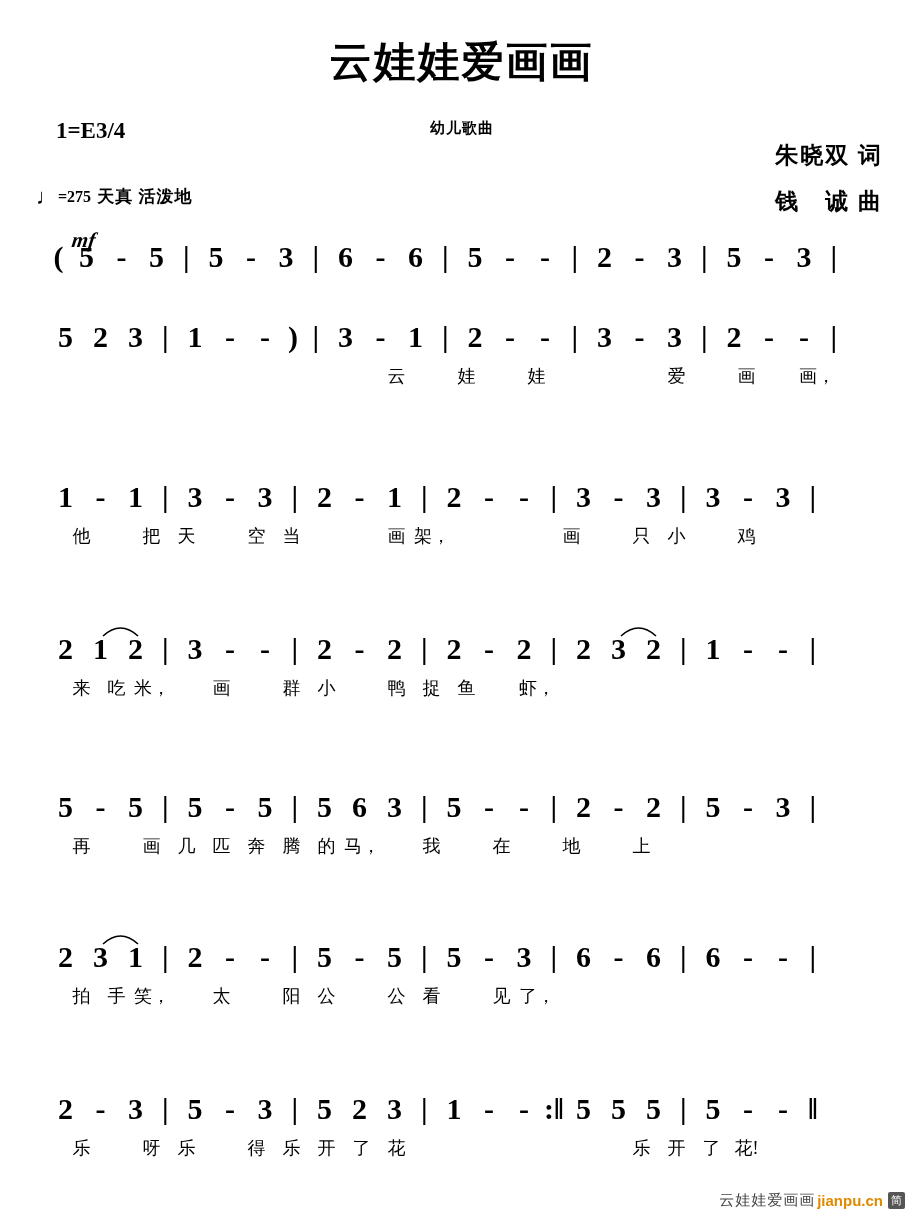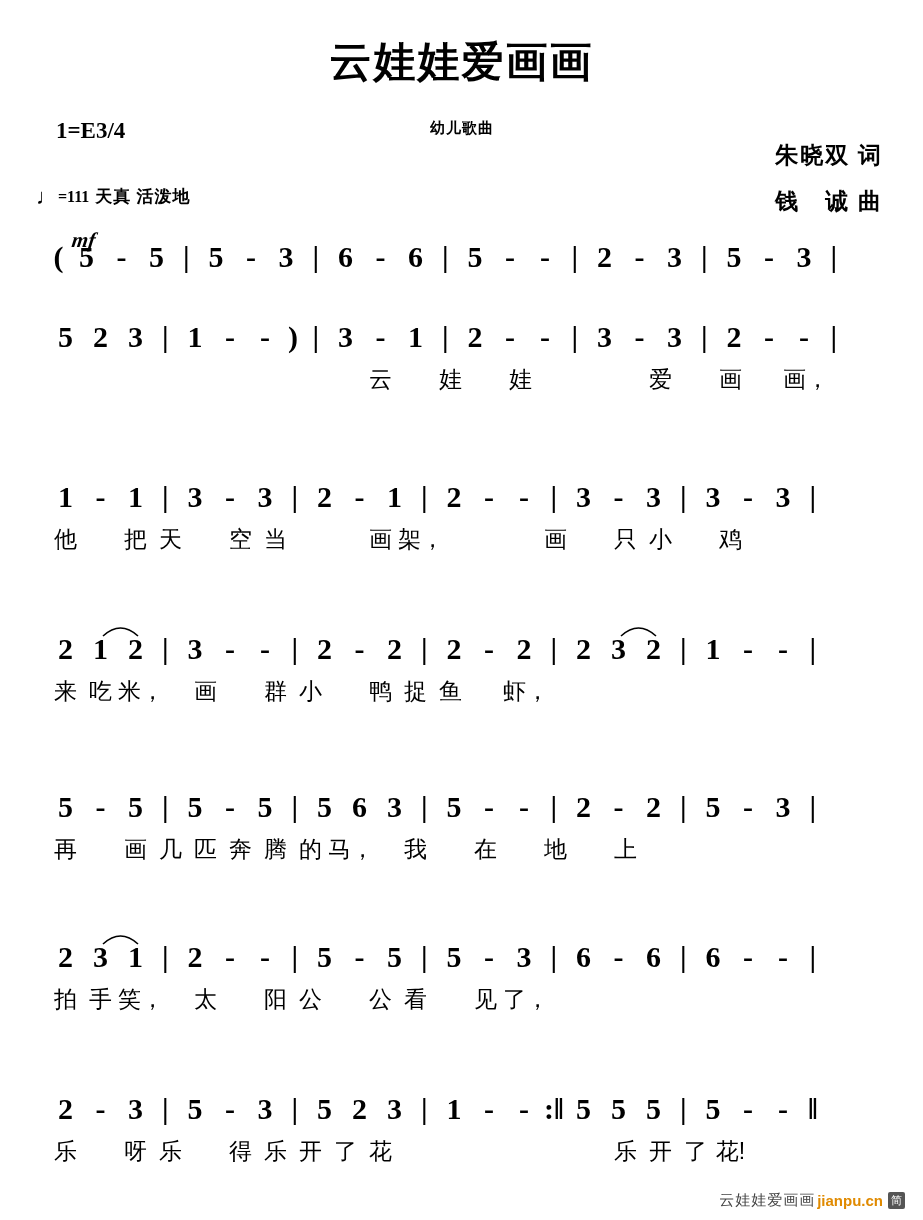--- a/index.html
+++ b/index.html
@@ -117,25 +117,25 @@
     font-size: 30px;
     white-space: nowrap;
   }
   .notes .tok {
     display: inline-block;
     text-align: center;
     position: relative;
   }
   .lyrics {
     position: absolute;
-    left: 48px;
+    left: 64px;
     width: 840px;
     height: 34px;
-    font-family: Liberation Sans, sans-serif;
-    font-size: 23px;
+    font-family: Liberation Serif, serif;
+    font-size: 18px;
     white-space: nowrap;
   }
   .lyrics .tok {
     display: inline-block;
     text-align: center;
   }
 
   
   .slur {
     position: absolute;
@@ -180,21 +180,21 @@
 <div class="sheet">
 
   <div class="title">云娃娃爱画画</div>
 
   <div class="key-sig">1=E3/4</div>
   <div class="genre">幼儿歌曲</div>
   <div class="credit-lyric">朱晓双 词</div>
   <div class="credit-music">钱　诚 曲</div>
 
   <div class="tempo">
-    <span class="note-glyph">♩</span><span>=111</span><span class="mood">天真  活泼地</span>
+    <span class="note-glyph">♩</span><span>=275</span><span class="mood">天真  活泼地</span>
   </div>
 
   <div class="dynamic">mf</div>
 
   <div class="system" id="sys0" style="top:240px;">
     <div class="notes"><span class="tok" style="width: 21px;">(</span><span class="tok" style="width: 35px;">5</span><span class="tok" style="width: 35px;">-</span><span class="tok" style="width: 35px;">5</span><span class="tok" style="width: 24.5px;">|</span><span class="tok" style="width: 35px;">5</span><span class="tok" style="width: 35px;">-</span><span class="tok" style="width: 35px;">3</span><span class="tok" style="width: 24.5px;">|</span><span class="tok" style="width: 35px;">6</span><span class="tok" style="width: 35px;">-</span><span class="tok" style="width: 35px;">6</span><span class="tok" style="width: 24.5px;">|</span><span class="tok" style="width: 35px;">5</span><span class="tok" style="width: 35px;">-</span><span class="tok" style="width: 35px;">-</span><span class="tok" style="width: 24.5px;">|</span><span class="tok" style="width: 35px;">2</span><span class="tok" style="width: 35px;">-</span><span class="tok" style="width: 35px;">3</span><span class="tok" style="width: 24.5px;">|</span><span class="tok" style="width: 35px;">5</span><span class="tok" style="width: 35px;">-</span><span class="tok" style="width: 35px;">3</span><span class="tok" style="width: 24.5px;">|</span></div>
     <div class="lyrics" style="top:44px;"></div>
   </div>
   <div class="system" id="sys1" style="top:320px;">
     <div class="notes"><span class="tok" style="width: 35px;">5</span><span class="tok" style="width: 35px;">2</span><span class="tok" style="width: 35px;">3</span><span class="tok" style="width: 24.5px;">|</span><span class="tok" style="width: 35px;">1</span><span class="tok" style="width: 35px;">-</span><span class="tok" style="width: 35px;">-</span><span class="tok" style="width: 21px;">)</span><span class="tok" style="width: 24.5px;">|</span><span class="tok" style="width: 35px;">3</span><span class="tok" style="width: 35px;">-</span><span class="tok" style="width: 35px;">1</span><span class="tok" style="width: 24.5px;">|</span><span class="tok" style="width: 35px;">2</span><span class="tok" style="width: 35px;">-</span><span class="tok" style="width: 35px;">-</span><span class="tok" style="width: 24.5px;">|</span><span class="tok" style="width: 35px;">3</span><span class="tok" style="width: 35px;">-</span><span class="tok" style="width: 35px;">3</span><span class="tok" style="width: 24.5px;">|</span><span class="tok" style="width: 35px;">2</span><span class="tok" style="width: 35px;">-</span><span class="tok" style="width: 35px;">-</span><span class="tok" style="width: 24.5px;">|</span></div>

